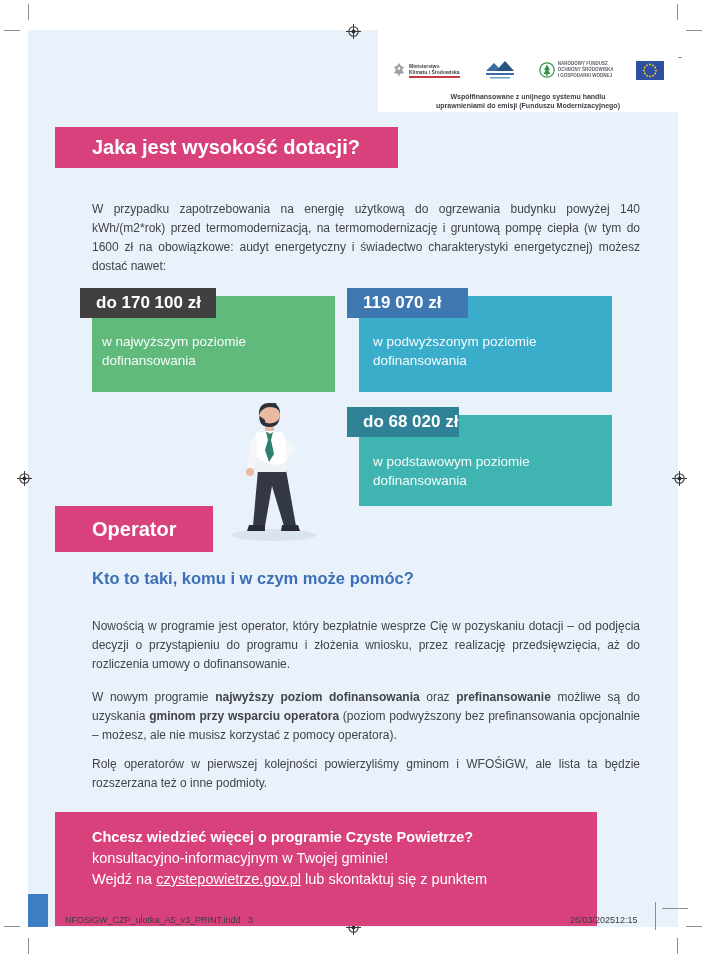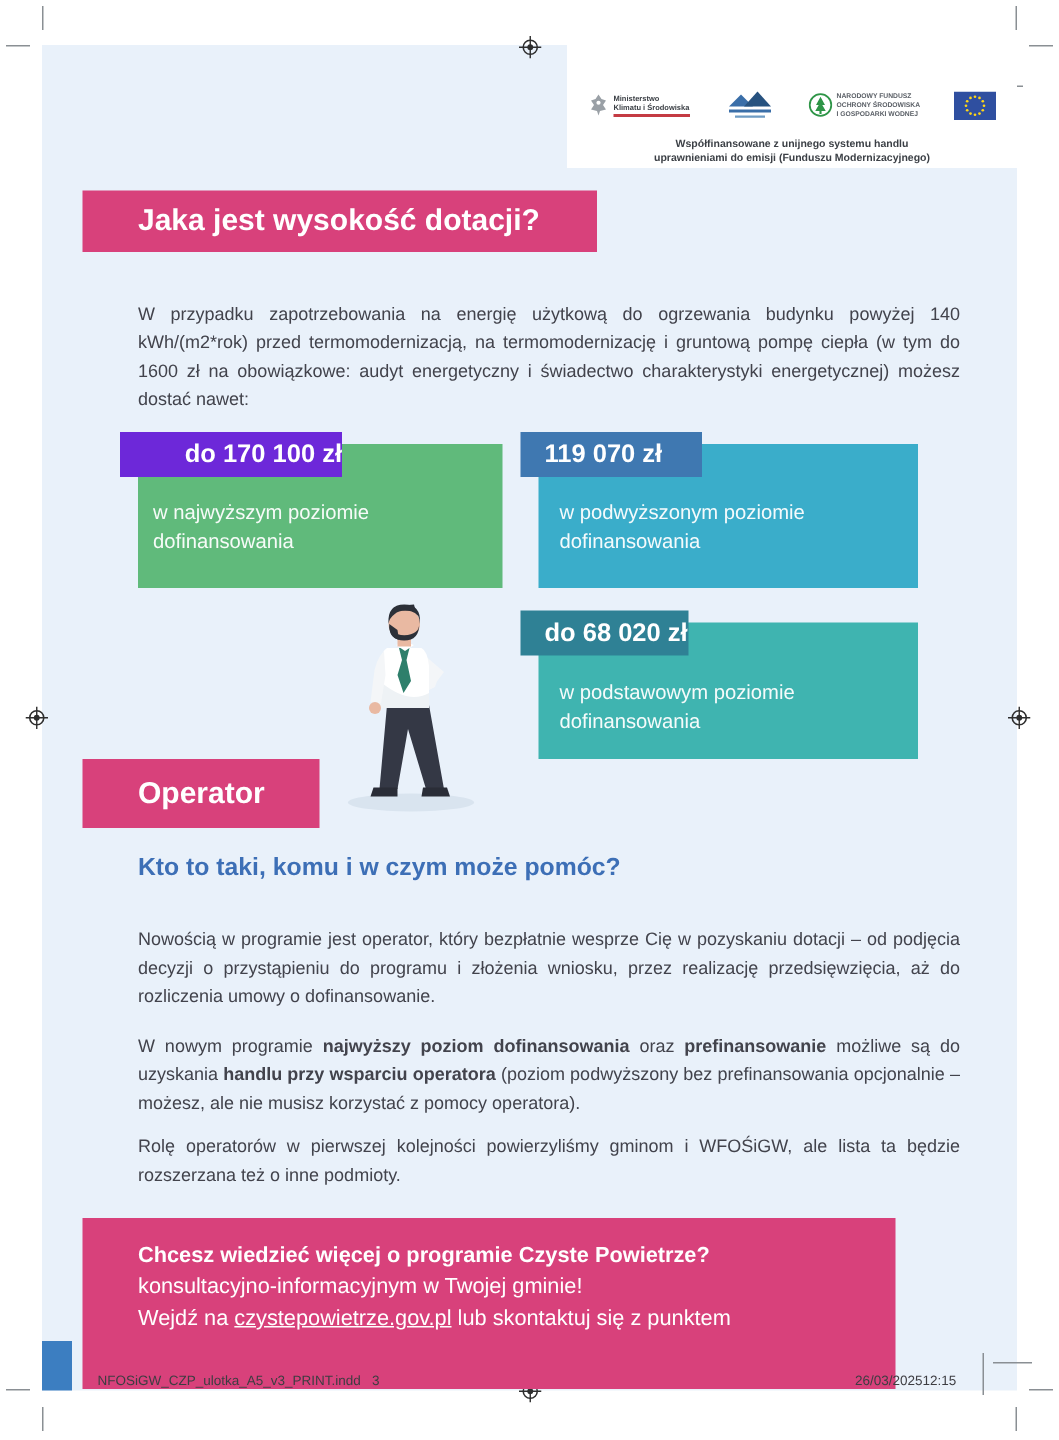--- a/index.html
+++ b/index.html
@@ -146,21 +146,21 @@
   </div>
 </div>
 
 <div class="abs bar title-bar">Jaka jest wysokość dotacji?</div>
 
 <p class="abs para" style="top:200px;margin:0;">W przypadku zapotrzebowania na energię użytkową do ogrzewania budynku powyżej 140 kWh/(m2*rok) przed termomodernizacją, na termomodernizację i gruntową pompę ciepła (w tym do 1600 zł na obowiązkowe: audyt energetyczny i świadectwo charakterystyki energetycznej) możesz dostać nawet:</p>
 
 <div class="abs tier-body" style="left:92px;top:296px;width:243px;height:96px;background:#60ba7b;padding:36px 14px 0 10px;">
   <span class="tier-desc">w najwyższym poziomie dofinansowania</span>
 </div>
-<div class="abs tier-head" style="left:80px;top:288px;width:148px;height:30px;line-height:30px;background:#6d28d9;text-align:right;">do 170 100 zł</div>
+<div class="abs tier-head" style="left:80px;top:288px;width:136px;height:30px;line-height:30px;background:#404040;">do 170 100 zł</div>
 
 <div class="abs tier-body" style="left:359px;top:296px;width:253px;height:96px;background:#3aadca;padding:36px 14px 0 14px;">
   <span class="tier-desc">w podwyższonym poziomie dofinansowania</span>
 </div>
 <div class="abs tier-head" style="left:347px;top:288px;width:121px;height:30px;line-height:30px;background:#3f78b1;">119 070 zł</div>
 
 <div class="abs tier-body" style="left:359px;top:415px;width:253px;height:91px;background:#3fb4b0;padding:37px 14px 0 14px;">
   <span class="tier-desc">w podstawowym poziomie dofinansowania</span>
 </div>
 <div class="abs tier-head" style="left:347px;top:407px;width:112px;height:30px;line-height:30px;background:#2f8195;">do 68 020 zł</div>
@@ -194,21 +194,21 @@
   <path d="M39 24 Q38 11 49.5 11 Q61 11 60 24 Q60 17 54 15.5 Q47 14 43 17.5 Q39.5 20 39 24 Z" fill="#2c3038"></path>
   <path d="M44 12 L56 11 L57 15 L45 15 Z" fill="#2c3038"></path>
 </svg>
 
 <div class="abs bar operator-bar">Operator</div>
 
 <div class="abs subtitle">Kto to taki, komu i w czym może pomóc?</div>
 
 <p class="abs para" style="top:617px;margin:0;">Nowością w programie jest operator, który bezpłatnie wesprze Cię w pozyskaniu dotacji – od podjęcia decyzji o przystąpieniu do programu i złożenia wniosku, przez realizację przedsięwzięcia, aż do rozliczenia umowy o dofinansowanie.</p>
 
-<p class="abs para" style="top:688px;margin:0;"><span>W nowym programie </span><b>najwyższy poziom dofinansowania</b><span> oraz </span><b>prefinansowanie</b><span> możliwe są do uzyskania </span><b>handlu przy wsparciu operatora</b><span> (poziom podwyższony bez prefinansowania opcjonalnie – możesz, ale nie musisz korzystać z pomocy operatora).</span></p>
+<p class="abs para" style="top:688px;margin:0;"><span>W nowym programie </span><b>najwyższy poziom dofinansowania</b><span> oraz </span><b>prefinansowanie</b><span> możliwe są do uzyskania </span><b>gminom przy wsparciu operatora</b><span> (poziom podwyższony bez prefinansowania opcjonalnie – możesz, ale nie musisz korzystać z pomocy operatora).</span></p>
 
 <p class="abs para" style="top:755px;margin:0;">Rolę operatorów w pierwszej kolejności powierzyliśmy gminom i WFOŚiGW, ale lista ta będzie rozszerzana też o inne podmioty.</p>
 
 <div class="abs cta">
   <div class="cta-head">Chcesz wiedzieć więcej o programie Czyste Powietrze?</div>
   <div>konsultacyjno-informacyjnym w Twojej gminie!</div>
   <div><span>Wejdź na </span><span class="cta-link">czystepowietrze.gov.pl</span><span> lub skontaktuj się z punktem</span></div>
 </div>
 
 <div class="abs slug" style="left:65px;top:915px;">NFOSiGW_CZP_ulotka_A5_v3_PRINT.indd   3</div>

